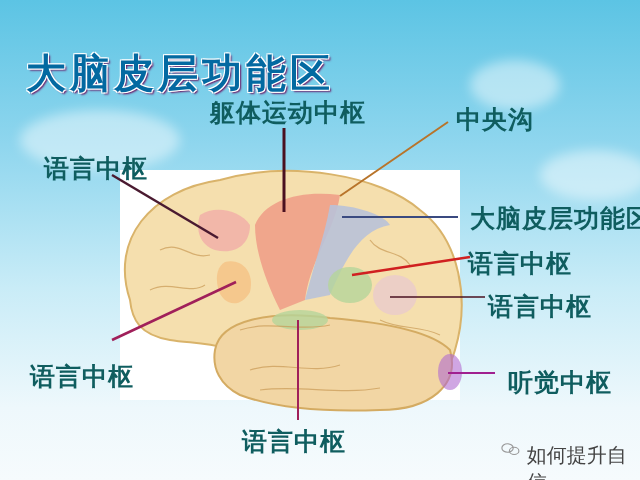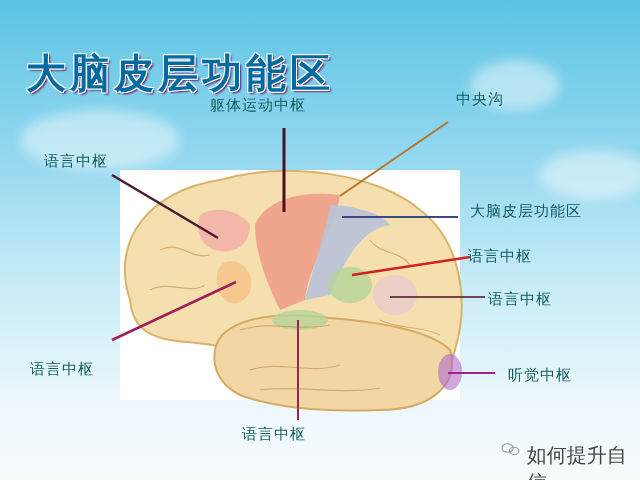--- a/index.html
+++ b/index.html
@@ -3,21 +3,21 @@
 <meta charset="utf-8">
 <style>
   html,body{margin:0;padding:0;}
   body{width:640px;height:480px;overflow:hidden;position:relative;
     font-family:"DejaVu Sans",sans-serif;
     background:linear-gradient(180deg,#5cc4e4 0%,#8fd6ee 30%,#c9ecf7 60%,#eef8fc 85%,#f6fbfd 100%);}
   .cloud{position:absolute;border-radius:50%;background:rgba(255,255,255,0.45);filter:blur(6px);}
   .title{position:absolute;left:26px;top:46px;font-size:40px;font-weight:bold;color:#0369a1;
     letter-spacing:4px;text-shadow:1px 1px 0 #fff,-1px -1px 0 #fff,1px -1px 0 #fff,-1px 1px 0 #fff,2px 2px 2px #6a1060;text-align:right;}
   .whitebox{position:absolute;left:120px;top:170px;width:340px;height:230px;background:#ffffff;}
-  .label{position:absolute;font-size:15px;font-weight:normal;color:#0f5d5f;white-space:nowrap;letter-spacing:1px;}
+  .label{position:absolute;font-size:25px;font-weight:bold;color:#0f5d5f;white-space:nowrap;letter-spacing:1px;}
   svg.art{position:absolute;left:0;top:0;}
   .watermark{position:absolute;left:500px;top:442px;font-size:20px;color:#444;display:flex;align-items:flex-start;gap:6px;}
   .wm-icon{width:22px;height:14px;}
 </style>
 </head>
 <body>
 
 <div class="cloud" style="left:20px;top:110px;width:160px;height:60px;"></div>
 <div class="cloud" style="left:470px;top:60px;width:90px;height:50px;"></div>
 <div class="cloud" style="left:540px;top:150px;width:110px;height:50px;"></div>
@@ -62,21 +62,21 @@
   <line x1="112" y1="175" x2="218" y2="238" stroke="#4a1a30" stroke-width="2.5"></line>
   <line x1="342" y1="217" x2="458" y2="217" stroke="#3a4a80" stroke-width="2"></line>
   <line x1="352" y1="275" x2="470" y2="257" stroke="#d02020" stroke-width="2.5"></line>
   <line x1="390" y1="297" x2="485" y2="297" stroke="#4a1020" stroke-width="1.5"></line>
   <line x1="112" y1="340" x2="236" y2="282" stroke="#a0205a" stroke-width="2.5"></line>
   <line x1="298" y1="320" x2="298" y2="420" stroke="#a0205a" stroke-width="2"></line>
   <line x1="448" y1="373" x2="495" y2="373" stroke="#a02090" stroke-width="2"></line>
 </svg>
 
 <div class="label" style="left:210px;top:96px;">躯体运动中枢</div>
-<div class="label" style="left:456px;top:90px;">中央沟</div>
+<div class="label" style="left:456px;top:103px;">中央沟</div>
 <div class="label" style="left:44px;top:152px;">语言中枢</div>
 <div class="label" style="left:470px;top:202px;">大脑皮层功能区</div>
 <div class="label" style="left:468px;top:247px;">语言中枢</div>
 <div class="label" style="left:488px;top:290px;">语言中枢</div>
 <div class="label" style="left:30px;top:360px;">语言中枢</div>
 <div class="label" style="left:508px;top:366px;">听觉中枢</div>
 <div class="label" style="left:242px;top:425px;">语言中枢</div>
 
 <div class="watermark">
   <svg class="wm-icon" viewBox="0 0 22 14">

